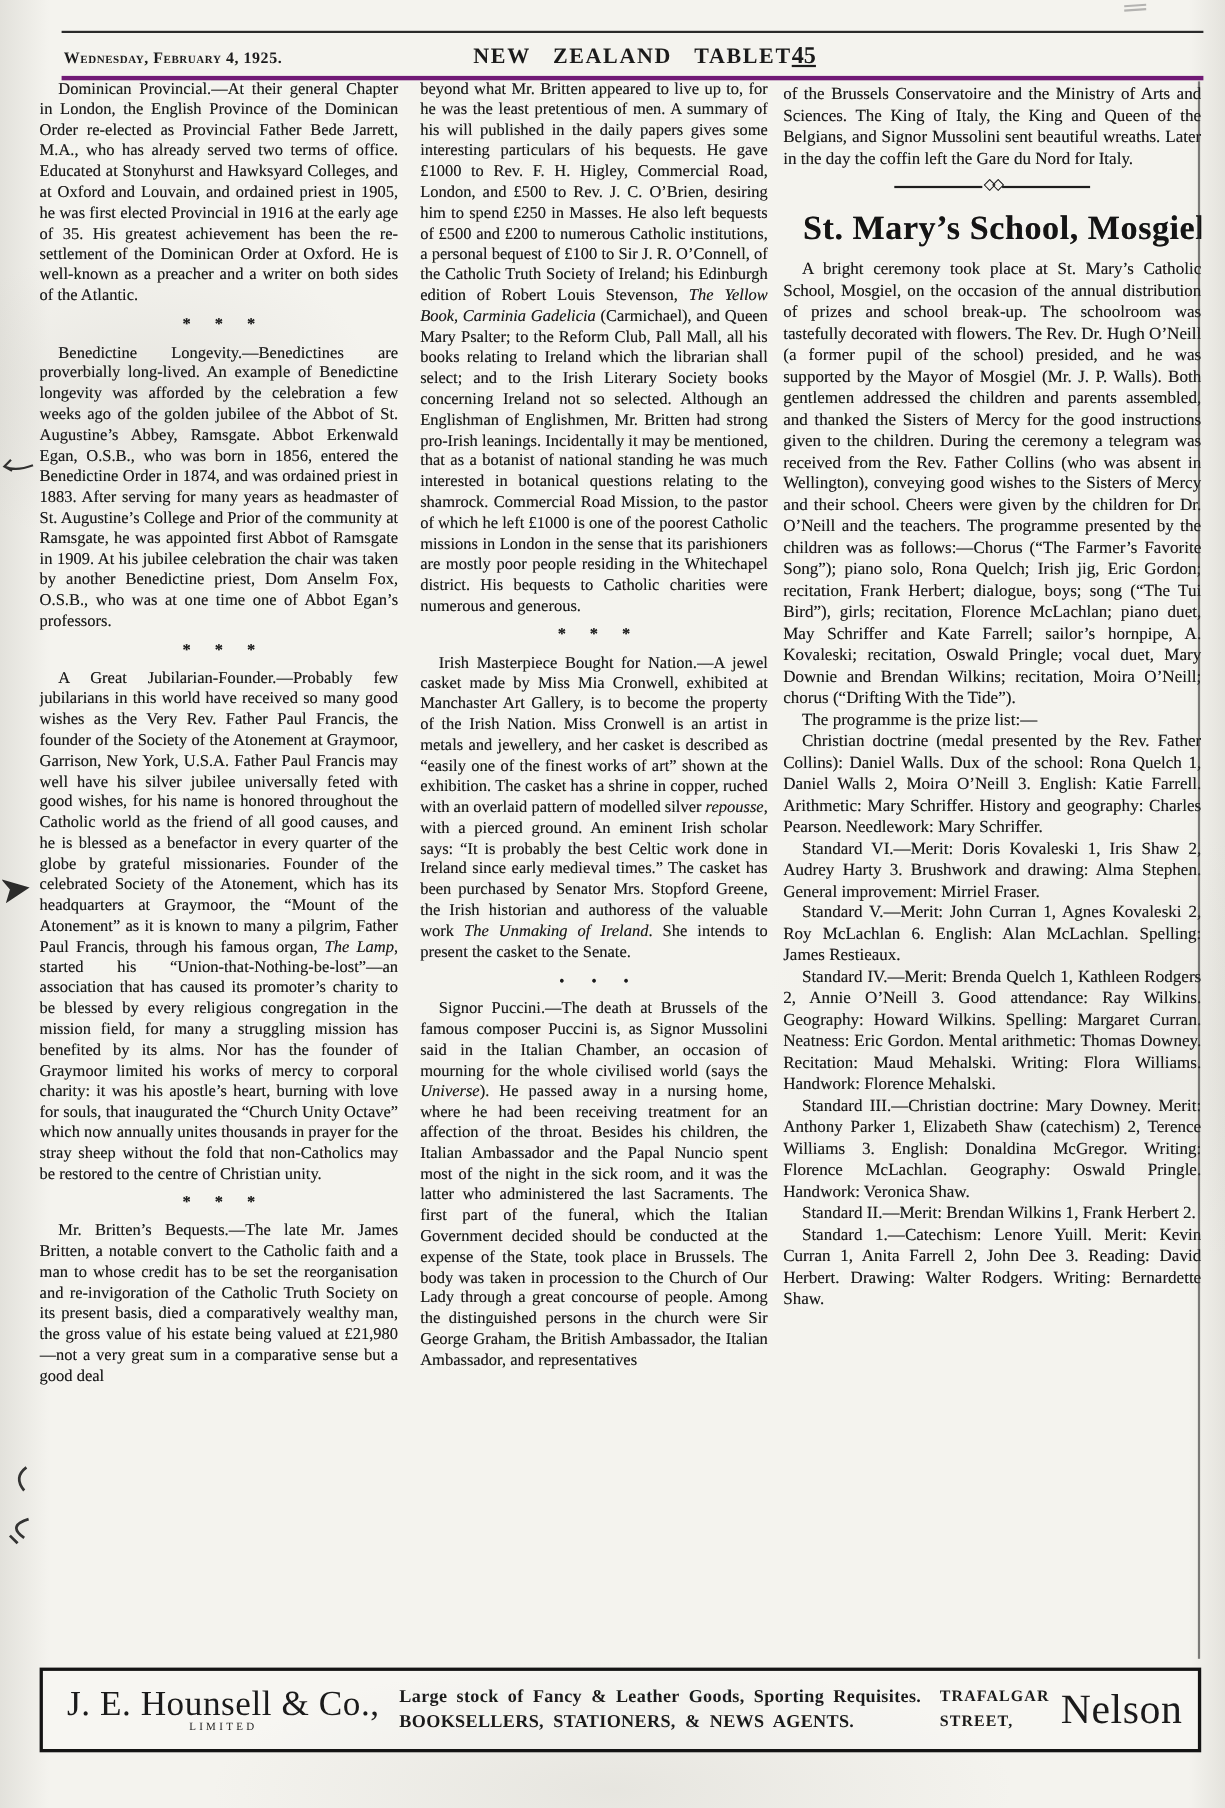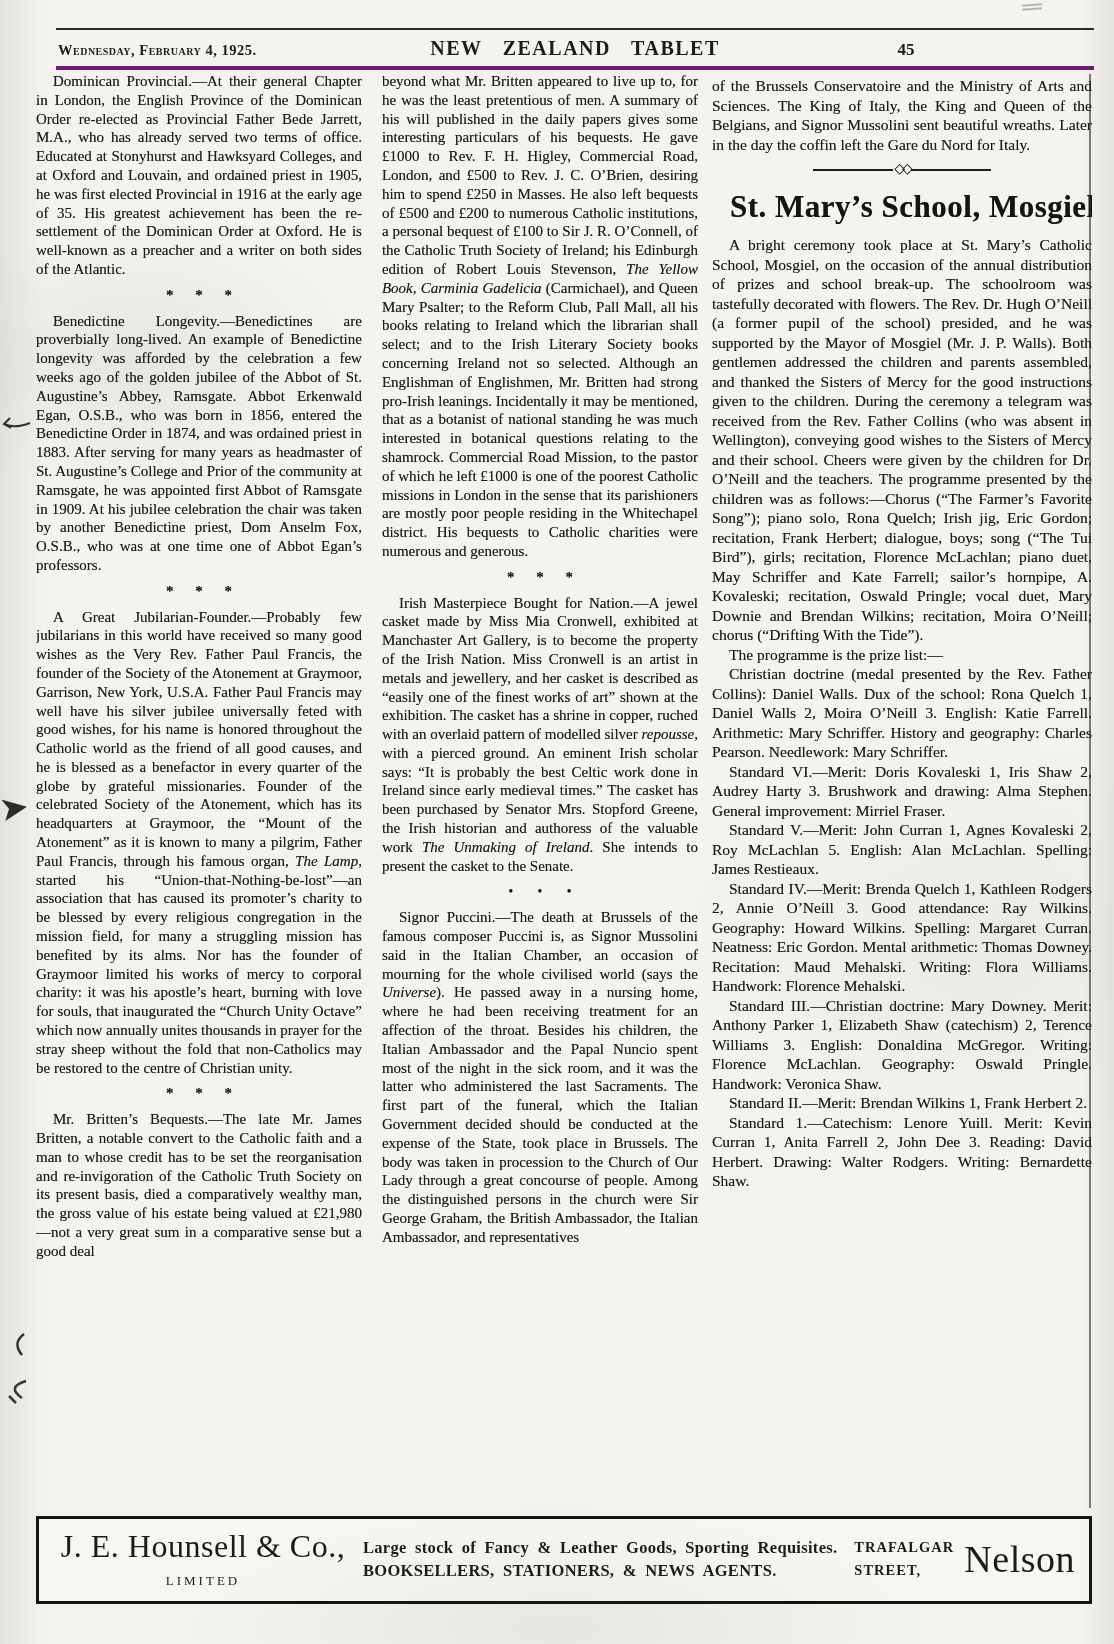--- a/index.html
+++ b/index.html
@@ -13,21 +13,21 @@
       radial-gradient(ellipse 520px 170px at 50% 99%, rgba(200,198,190,.30), transparent 70%),
       linear-gradient(90deg, rgba(180,178,170,.28), rgba(255,255,255,0) 4%, rgba(255,255,255,0) 97%, rgba(190,188,180,.30));
   }
   .header{
     position:absolute;left:36px;right:20px;top:28px;
     border-top:2px solid #2a2a2a;border-bottom:4px solid #701a75;
     padding:7px 2px 6px;display:flex;align-items:baseline;margin-left:20px;
   }
   .hdr-date{flex:1;font-size:14.5px;font-weight:700;font-variant:small-caps;letter-spacing:.5px;}
   .hdr-title{font-size:20px;font-weight:700;letter-spacing:1.5px;word-spacing:14px;white-space:nowrap;}
-  .hdr-page{flex:1;text-align:center;font-size:17px;font-weight:700;}
+  .hdr-page{flex:1;text-align:left;font-size:22px;font-weight:700;text-decoration:underline;}
   .main{position:absolute;left:36px;top:72px;width:1056px;display:flex;gap:14px;align-items:flex-start;}
   .left-group{width:662px;}
   .art1-title{
     text-align:center;font-size:47px;line-height:56px;font-weight:400;
     margin:8px 0 12px;word-spacing:16px;letter-spacing:1px;color:#191919;
   }
   .cols{display:flex;gap:20px;height:1352px;overflow:hidden;}
   .bodytext{text-align:justify;text-shadow:0 0 .5px rgba(25,25,25,.55);hyphens:auto;}
   .col1{width:330px;font-size:15px;line-height:18.8px;}
   .col2{width:320px;font-size:15px;line-height:18.8px;}
@@ -45,21 +45,21 @@
     letter-spacing:.5px;line-height:36px;white-space:nowrap;text-indent:0;color:#141414;
   }
   .vrule{position:absolute;left:1089px;top:74px;height:1434px;width:1.5px;background:#2b2b2b;opacity:.6;}
   .footer{
     position:absolute;left:36px;right:22px;top:1516px;
     border:3px solid #141414;padding:10px 14px 12px;
     display:flex;align-items:center;background:rgba(255,255,255,.25);
   }
   .f-left{width:300px;text-align:center;}
   .f-company{font-size:32px;line-height:34px;letter-spacing:.5px;white-space:nowrap;}
-  .f-limited{font-size:13px;letter-spacing:3px;margin-top:10px;}
+  .f-limited{font-size:10px;letter-spacing:3px;margin-top:0;}
   .f-mid{flex:1;padding:0 10px;}
   .f-line{font-weight:700;font-size:16.5px;letter-spacing:.3px;margin:3px 0;word-spacing:4px;white-space:nowrap;}
   .f-right{width:108px;font-weight:700;font-size:14.5px;letter-spacing:1px;line-height:23px;}
   .f-city{font-size:38px;padding-left:2px;white-space:nowrap;}
   .pen{position:absolute;opacity:.85;}
   .smudge{position:absolute;left:1022px;top:2px;width:20px;opacity:.6;}
   .smudge div{height:2px;background:#8a8a8a;margin:2px 0;transform:rotate(-4deg);}
 </style>
 </head>
 <body>
@@ -96,21 +96,21 @@
       <div class="orn">
         <span class="dl"></span>
         <span class="dg">◇◇</span>
         <span class="dl"></span>
       </div>
       <h2 class="art2-title">St. Mary’s School, Mosgiel</h2>
       <p class="para ind"><span>A bright ceremony took place at St. Mary’s Catholic School, Mosgiel, on the occasion of the annual distribution of prizes and school break-up.  The schoolroom was tastefully decorated with flowers.  The Rev. Dr. Hugh O’Neill (a former pupil of the school) presided, and he was supported by the Mayor of Mosgiel (Mr. J. P. Walls). Both gentlemen addressed the children and parents assembled, and thanked the Sisters of Mercy for the good instructions given to the children.  During the ceremony a telegram was received from the Rev. Father Collins (who was absent in Wellington), conveying good wishes to the Sisters of Mercy and their school.  Cheers were given by the children for Dr. O’Neill and the teachers. The programme presented by the children was as follows:—Chorus (“The Farmer’s Favorite Song”); piano solo, Rona Quelch; Irish jig, Eric Gordon; recitation, Frank Herbert; dialogue, boys; song (“The Tui Bird”), girls; recitation, Florence McLachlan; piano duet, May Schriffer and Kate Farrell; sailor’s hornpipe, A. Kovaleski; recitation, Oswald Pringle; vocal duet, Mary Downie and Brendan Wilkins; recitation, Moira O’Neill; chorus (“Drifting With the Tide”).</span></p>
       <p class="para ind"><span>The programme is the prize list:—</span></p>
       <p class="para ind"><span>Christian doctrine (medal presented by the Rev. Father Collins):  Daniel Walls. Dux of the school: Rona Quelch 1, Daniel Walls 2, Moira O’Neill 3.  English: Katie Farrell.  Arithmetic: Mary Schriffer.  History and geography:  Charles Pearson. Needlework: Mary Schriffer.</span></p>
       <p class="para ind"><span>Standard VI.—Merit: Doris Kovaleski 1, Iris Shaw 2, Audrey Harty 3.  Brushwork and drawing: Alma Stephen.  General improvement: Mirriel Fraser.</span></p>
-      <p class="para ind"><span>Standard V.—Merit:  John Curran 1, Agnes Kovaleski 2, Roy McLachlan 5.  English: Alan McLachlan.   Spelling:  James Restieaux.</span></p>
+      <p class="para ind"><span>Standard V.—Merit:  John Curran 1, Agnes Kovaleski 2, Roy McLachlan 6.  English: Alan McLachlan.   Spelling:  James Restieaux.</span></p>
       <p class="para ind"><span>Standard IV.—Merit:  Brenda Quelch 1, Kathleen Rodgers 2, Annie O’Neill 3. Good attendance: Ray Wilkins. Geography: Howard Wilkins.  Spelling: Margaret Curran.  Neatness: Eric Gordon.  Mental arithmetic: Thomas Downey.  Recitation: Maud Mehalski.  Writing: Flora Williams.  Handwork: Florence Mehalski.</span></p>
       <p class="para ind"><span>Standard III.—Christian doctrine:  Mary Downey.  Merit:  Anthony Parker 1, Elizabeth Shaw (catechism) 2, Terence Williams 3.  English: Donaldina McGregor.  Writing: Florence McLachlan.   Geography:  Oswald Pringle.  Handwork: Veronica Shaw.</span></p>
       <p class="para ind"><span>Standard II.—Merit:  Brendan Wilkins 1, Frank Herbert 2.</span></p>
       <p class="para ind"><span>Standard 1.—Catechism:  Lenore Yuill. Merit:  Kevin Curran 1, Anita Farrell 2, John Dee 3.   Reading:  David Herbert. Drawing:  Walter Rodgers.   Writing:  Bernardette Shaw.</span></p>
     </div>
 </div>
 
 <div class="vrule"></div>
 
 <svg class="pen" style="left:0;top:414px" width="32" height="24">

